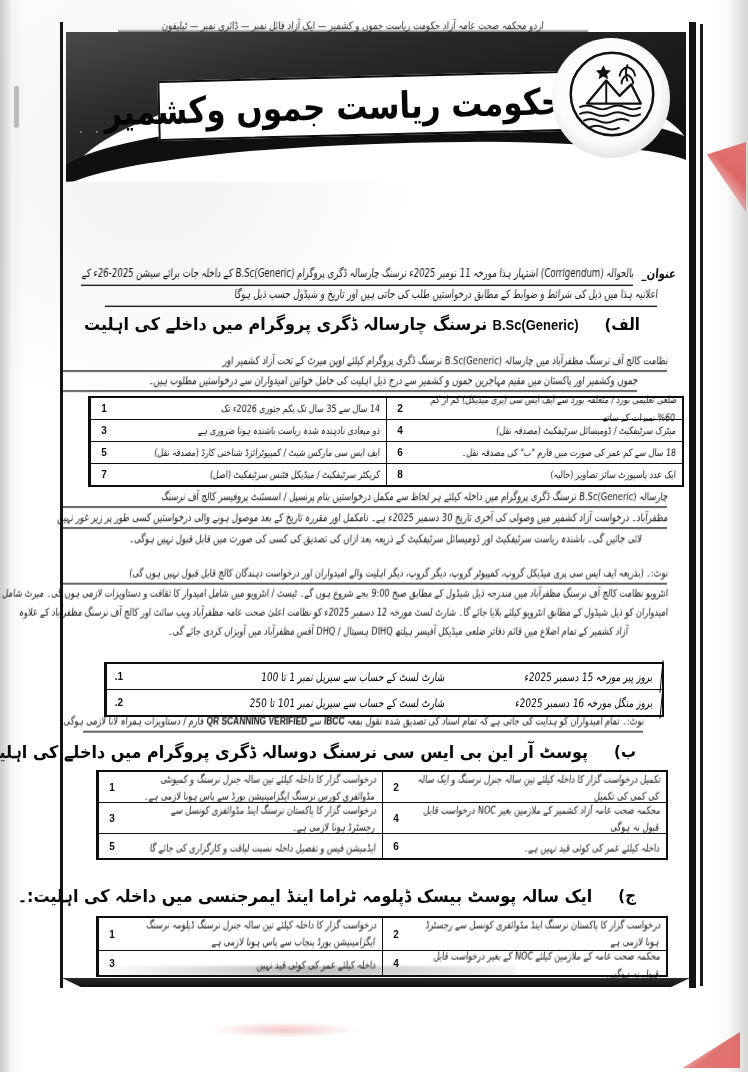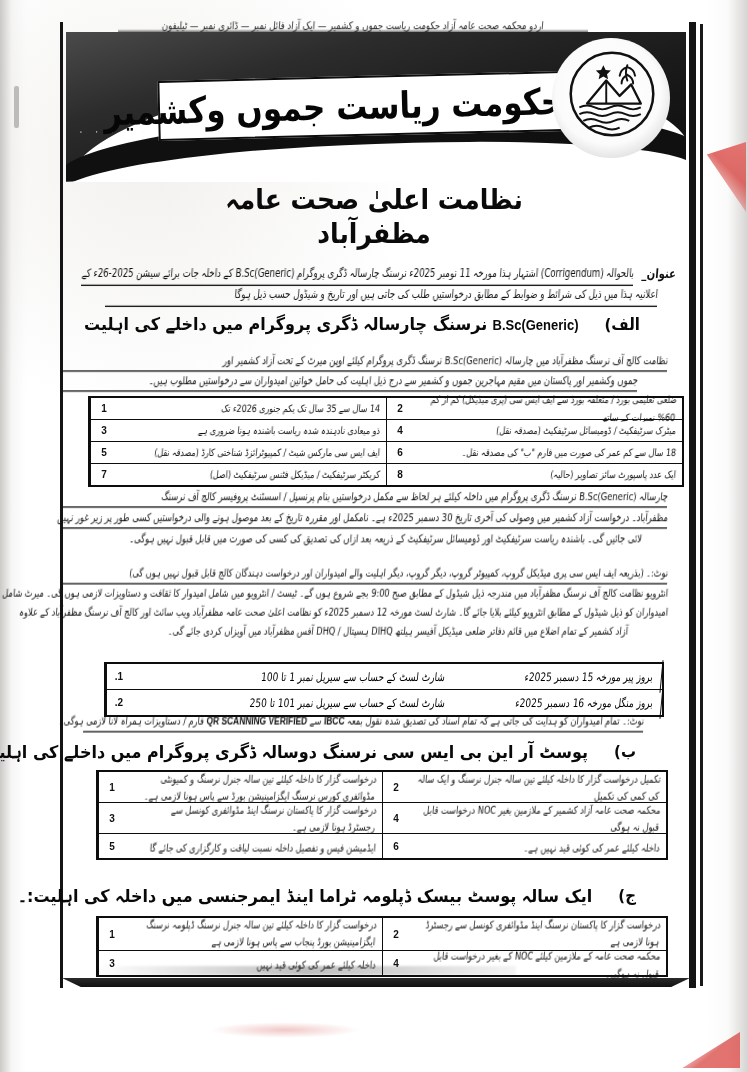--- a/index.html
+++ b/index.html
@@ -306,24 +306,20 @@
         <path d="M16 71 q8 -4 16 0 t16 0 t16 0 t16 0" fill="none" stroke="#111" stroke-width="2"></path>
         <path d="M20 78 q8 -4 16 0 t16 0 t16 0" fill="none" stroke="#111" stroke-width="2"></path>
         <path d="M26 85 q8 -4 16 0 t16 0" fill="none" stroke="#111" stroke-width="2"></path>
       </svg>
     </div>
   </div>
 
   <div id="doc-frame"></div>
   <div class="frame-bottom"></div>
 
-  <div id="office-title">
-    <div class="line1">نظامت اعلیٰ صحت عامہ</div>
-    <div class="line2">مظفرآباد</div>
-  </div>
 
   <div id="subject-block">
     <div class="subj-row">
       <div class="subj-label">عنوان_</div>
       <div class="urdu-ms subj-l1">بالحوالہ (Corrigendum) اشتہار ہذا مورخہ 11 نومبر 2025ء نرسنگ چارسالہ ڈگری پروگرام B.Sc(Generic) کے داخلہ جات برائے سیشن 2025-26ء کے سلسلہ میں</div>
     </div>
     <div class="urdu-ms subj-l2">اعلانیہ ہذا میں ذیل کی شرائط و ضوابط کے مطابق درخواستیں طلب کی جاتی ہیں اور تاریخ و شیڈول حسب ذیل ہوگا</div>
   </div>
 
   <div class="sec-head" style="right:108px;top:314px;">

